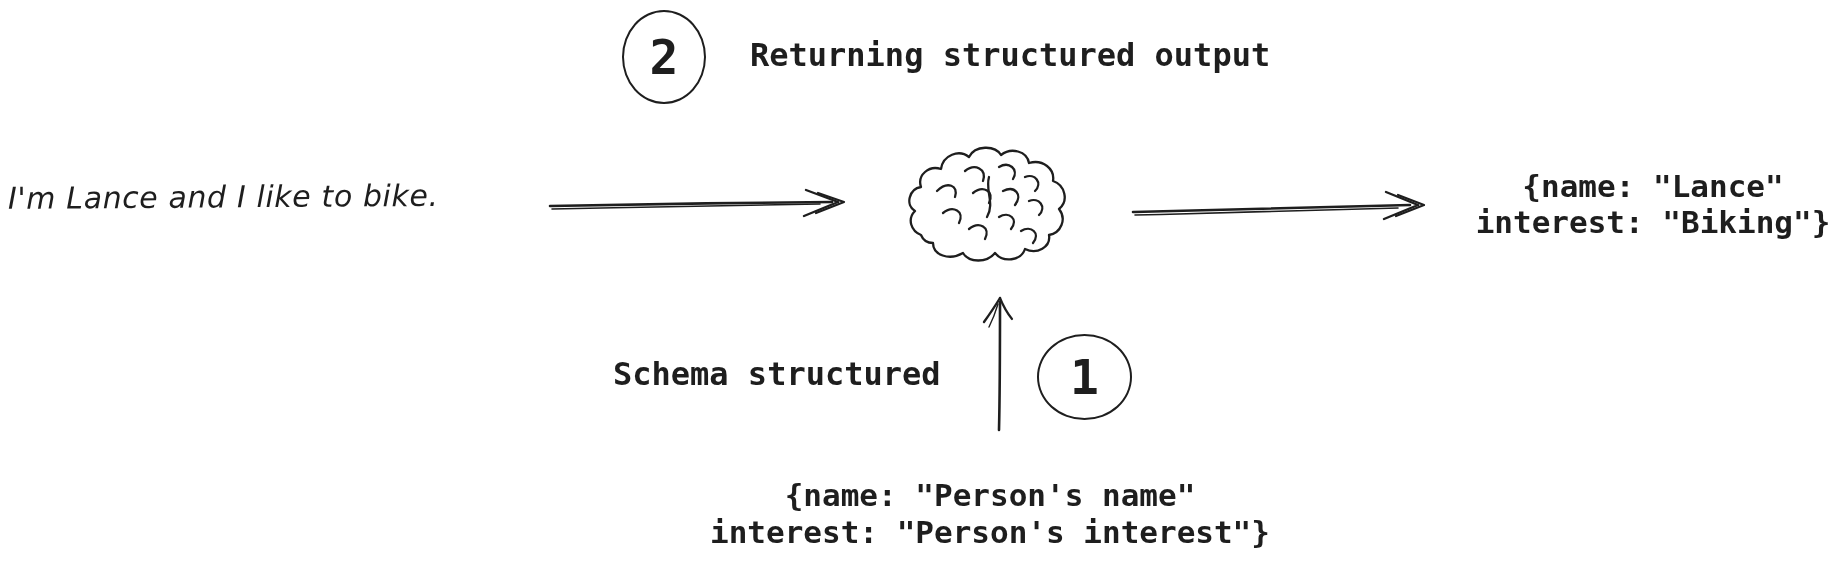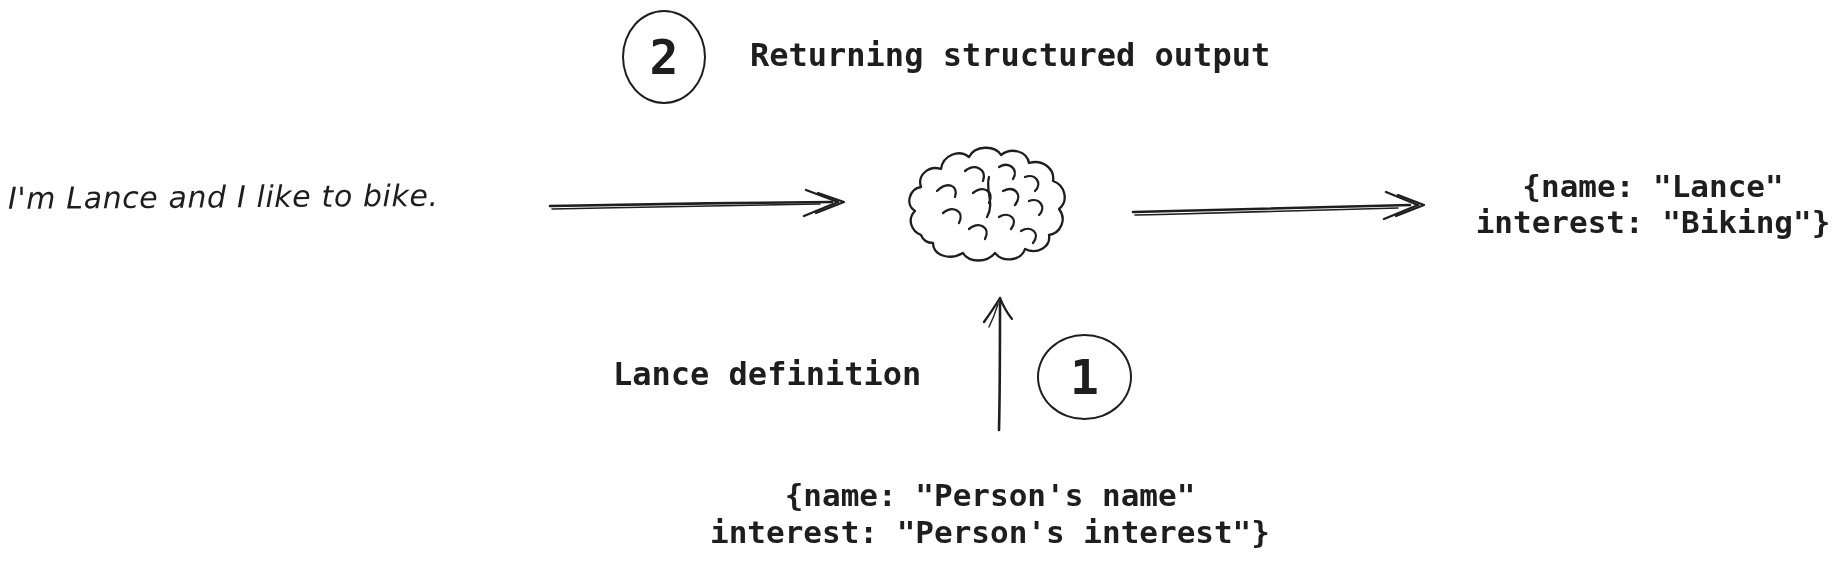--- a/index.html
+++ b/index.html
@@ -75,21 +75,21 @@
 
 <svg class="abs" style="left:1128px; top:186px;" width="300" height="42" viewBox="0 0 300 42">
   <path d="M5,26 C100,24 195,21 282,19" stroke-width="2.6"></path>
   <path d="M7,29 C100,27 195,24 270,22" stroke-width="1.6"></path>
   <path d="M258,6 L290,19 L256,33" stroke-width="2.4"></path>
   <path d="M270,9 L296,19 L268,30" stroke-width="2.2"></path>
 </svg>
 
 <div class="abs mono output-json"><div>{name: "Lance"</div><div>interest: "Biking"}</div></div>
 
-<div class="abs mono schema-label">Lance definition</div>
+<div class="abs mono schema-label">Schema structured</div>
 
 <svg class="abs" style="left:980px; top:290px;" width="44" height="145" viewBox="0 0 44 145">
   <path d="M19,140 C20,100 20,60 20,12" stroke-width="2.6"></path>
   <path d="M20,8 C14,18 9,25 4,32" stroke-width="2.4"></path>
   <path d="M20,8 C24,18 28,24 32,29" stroke-width="2.2"></path>
   <path d="M18,14 C15,24 12,31 9,37" stroke-width="1.4"></path>
 </svg>
 
 <div class="abs badge badge-1">
   <span>1</span>

